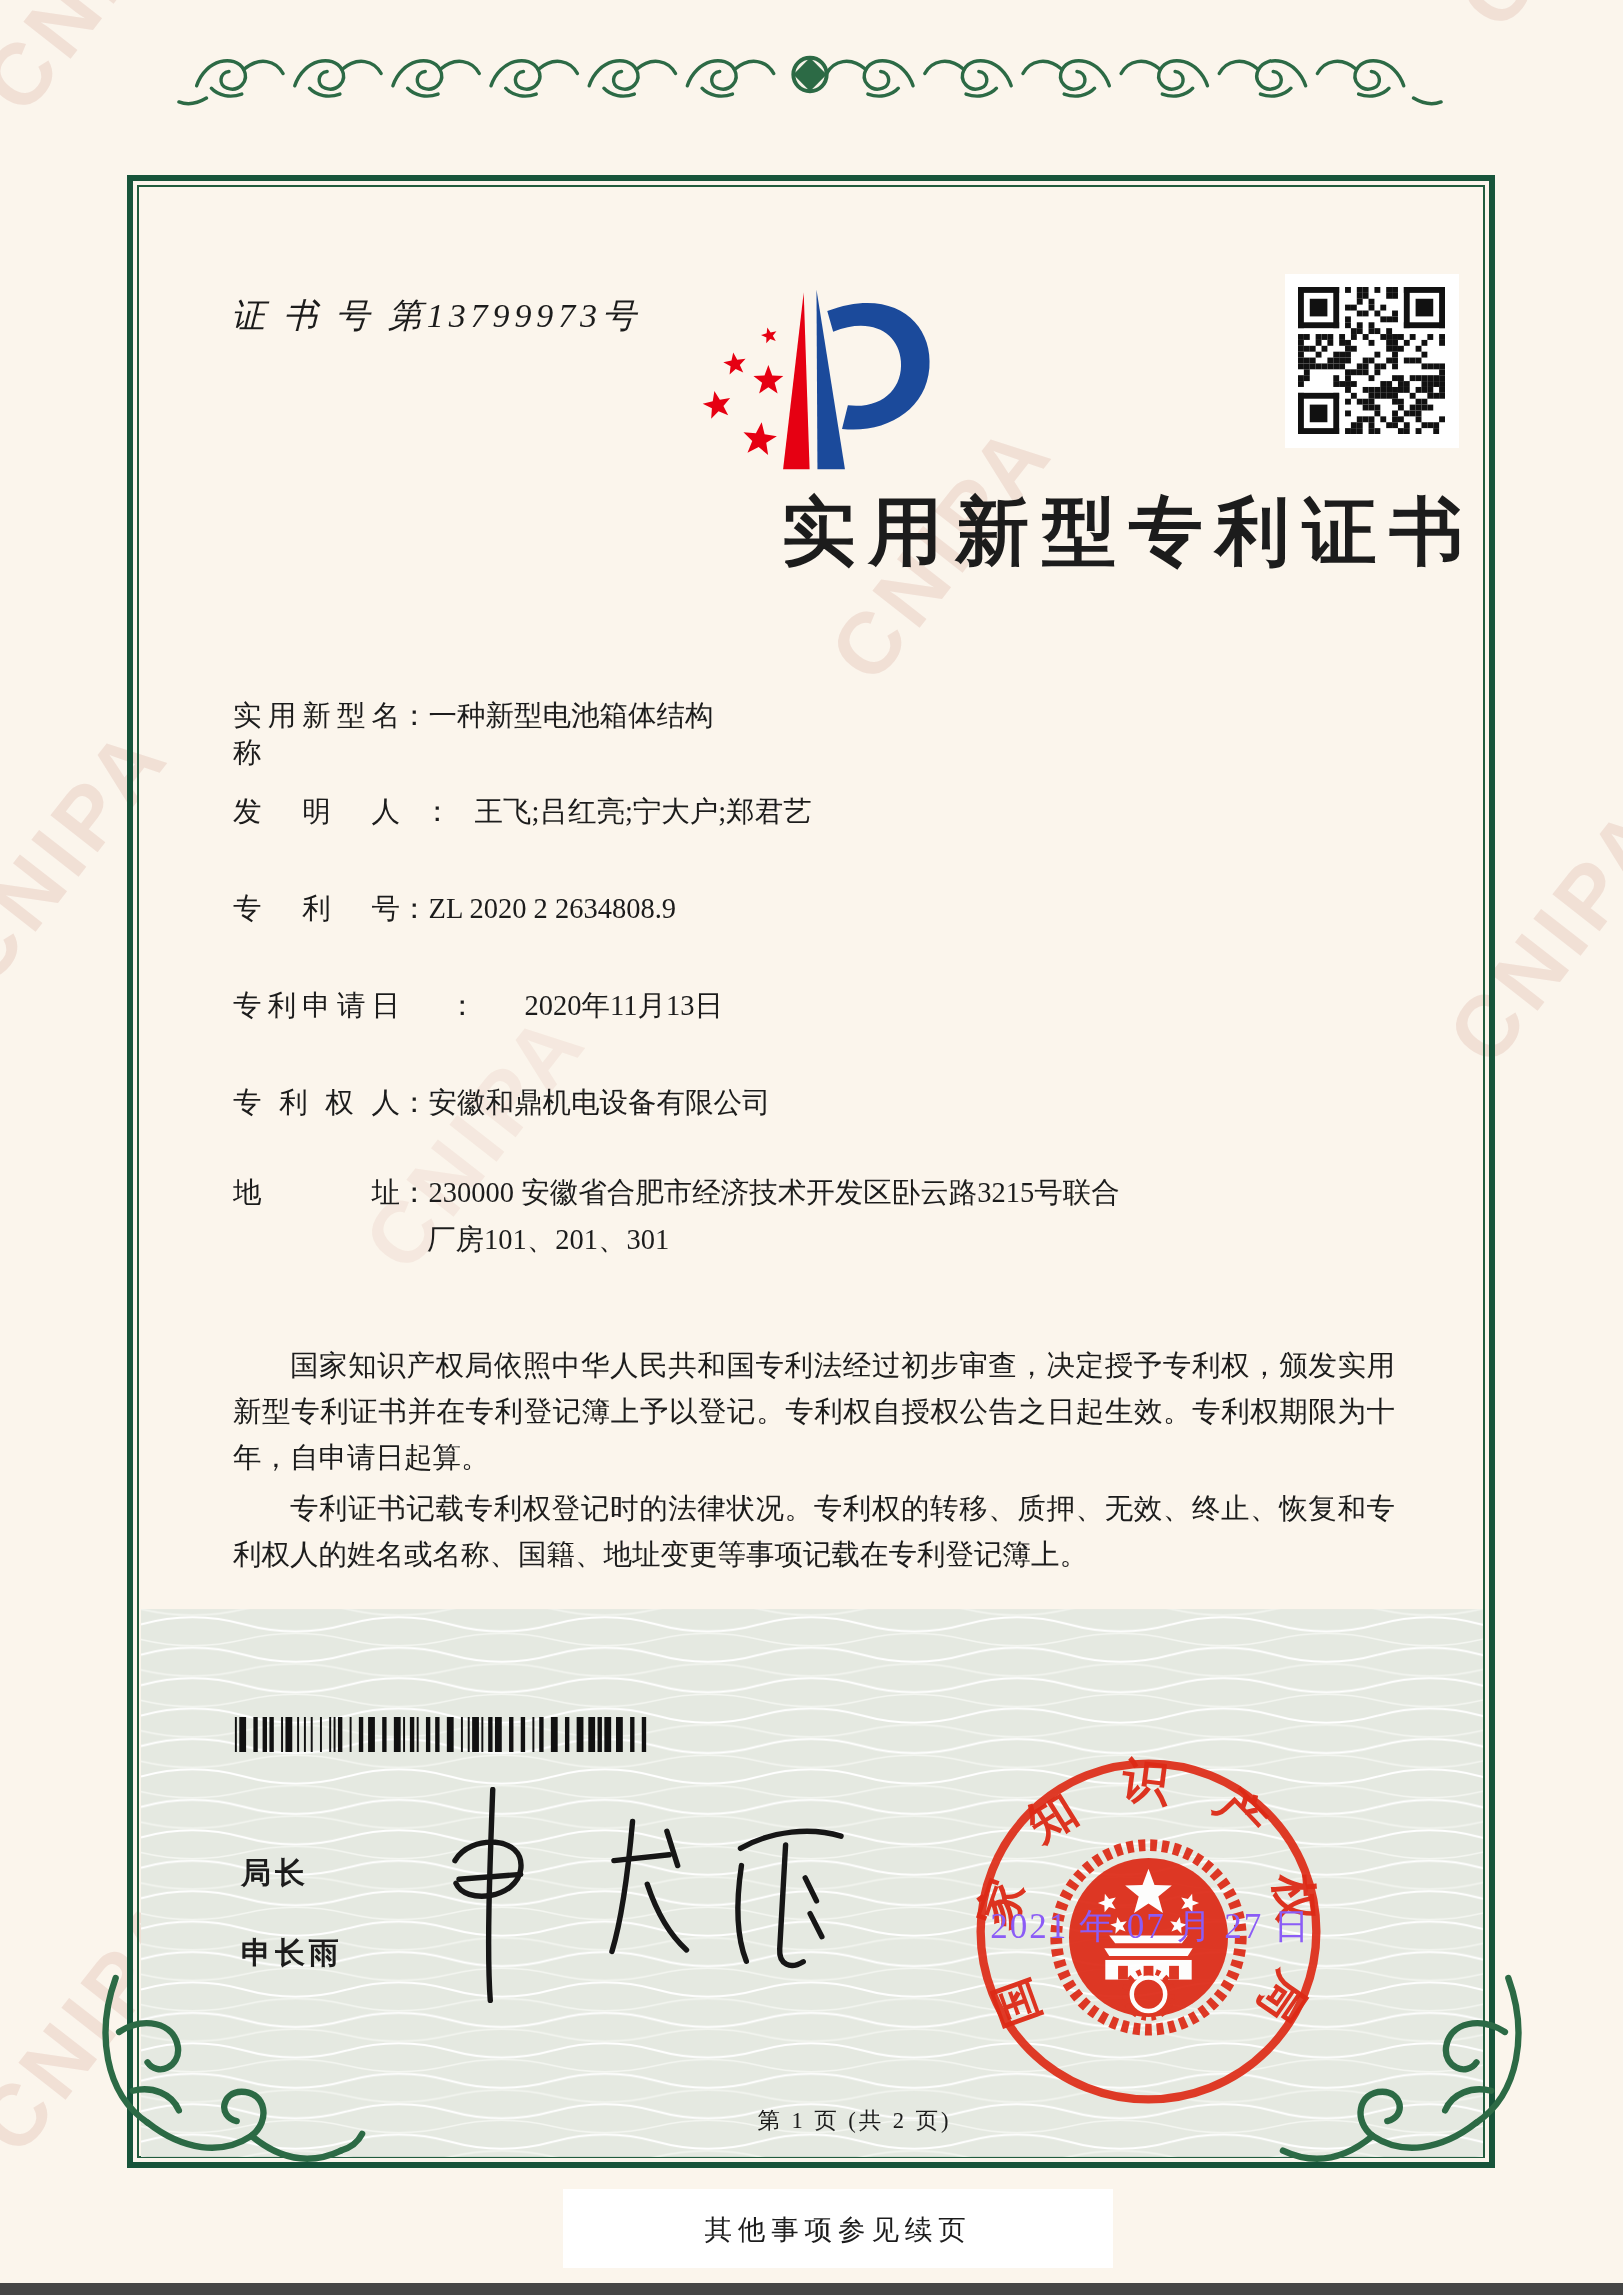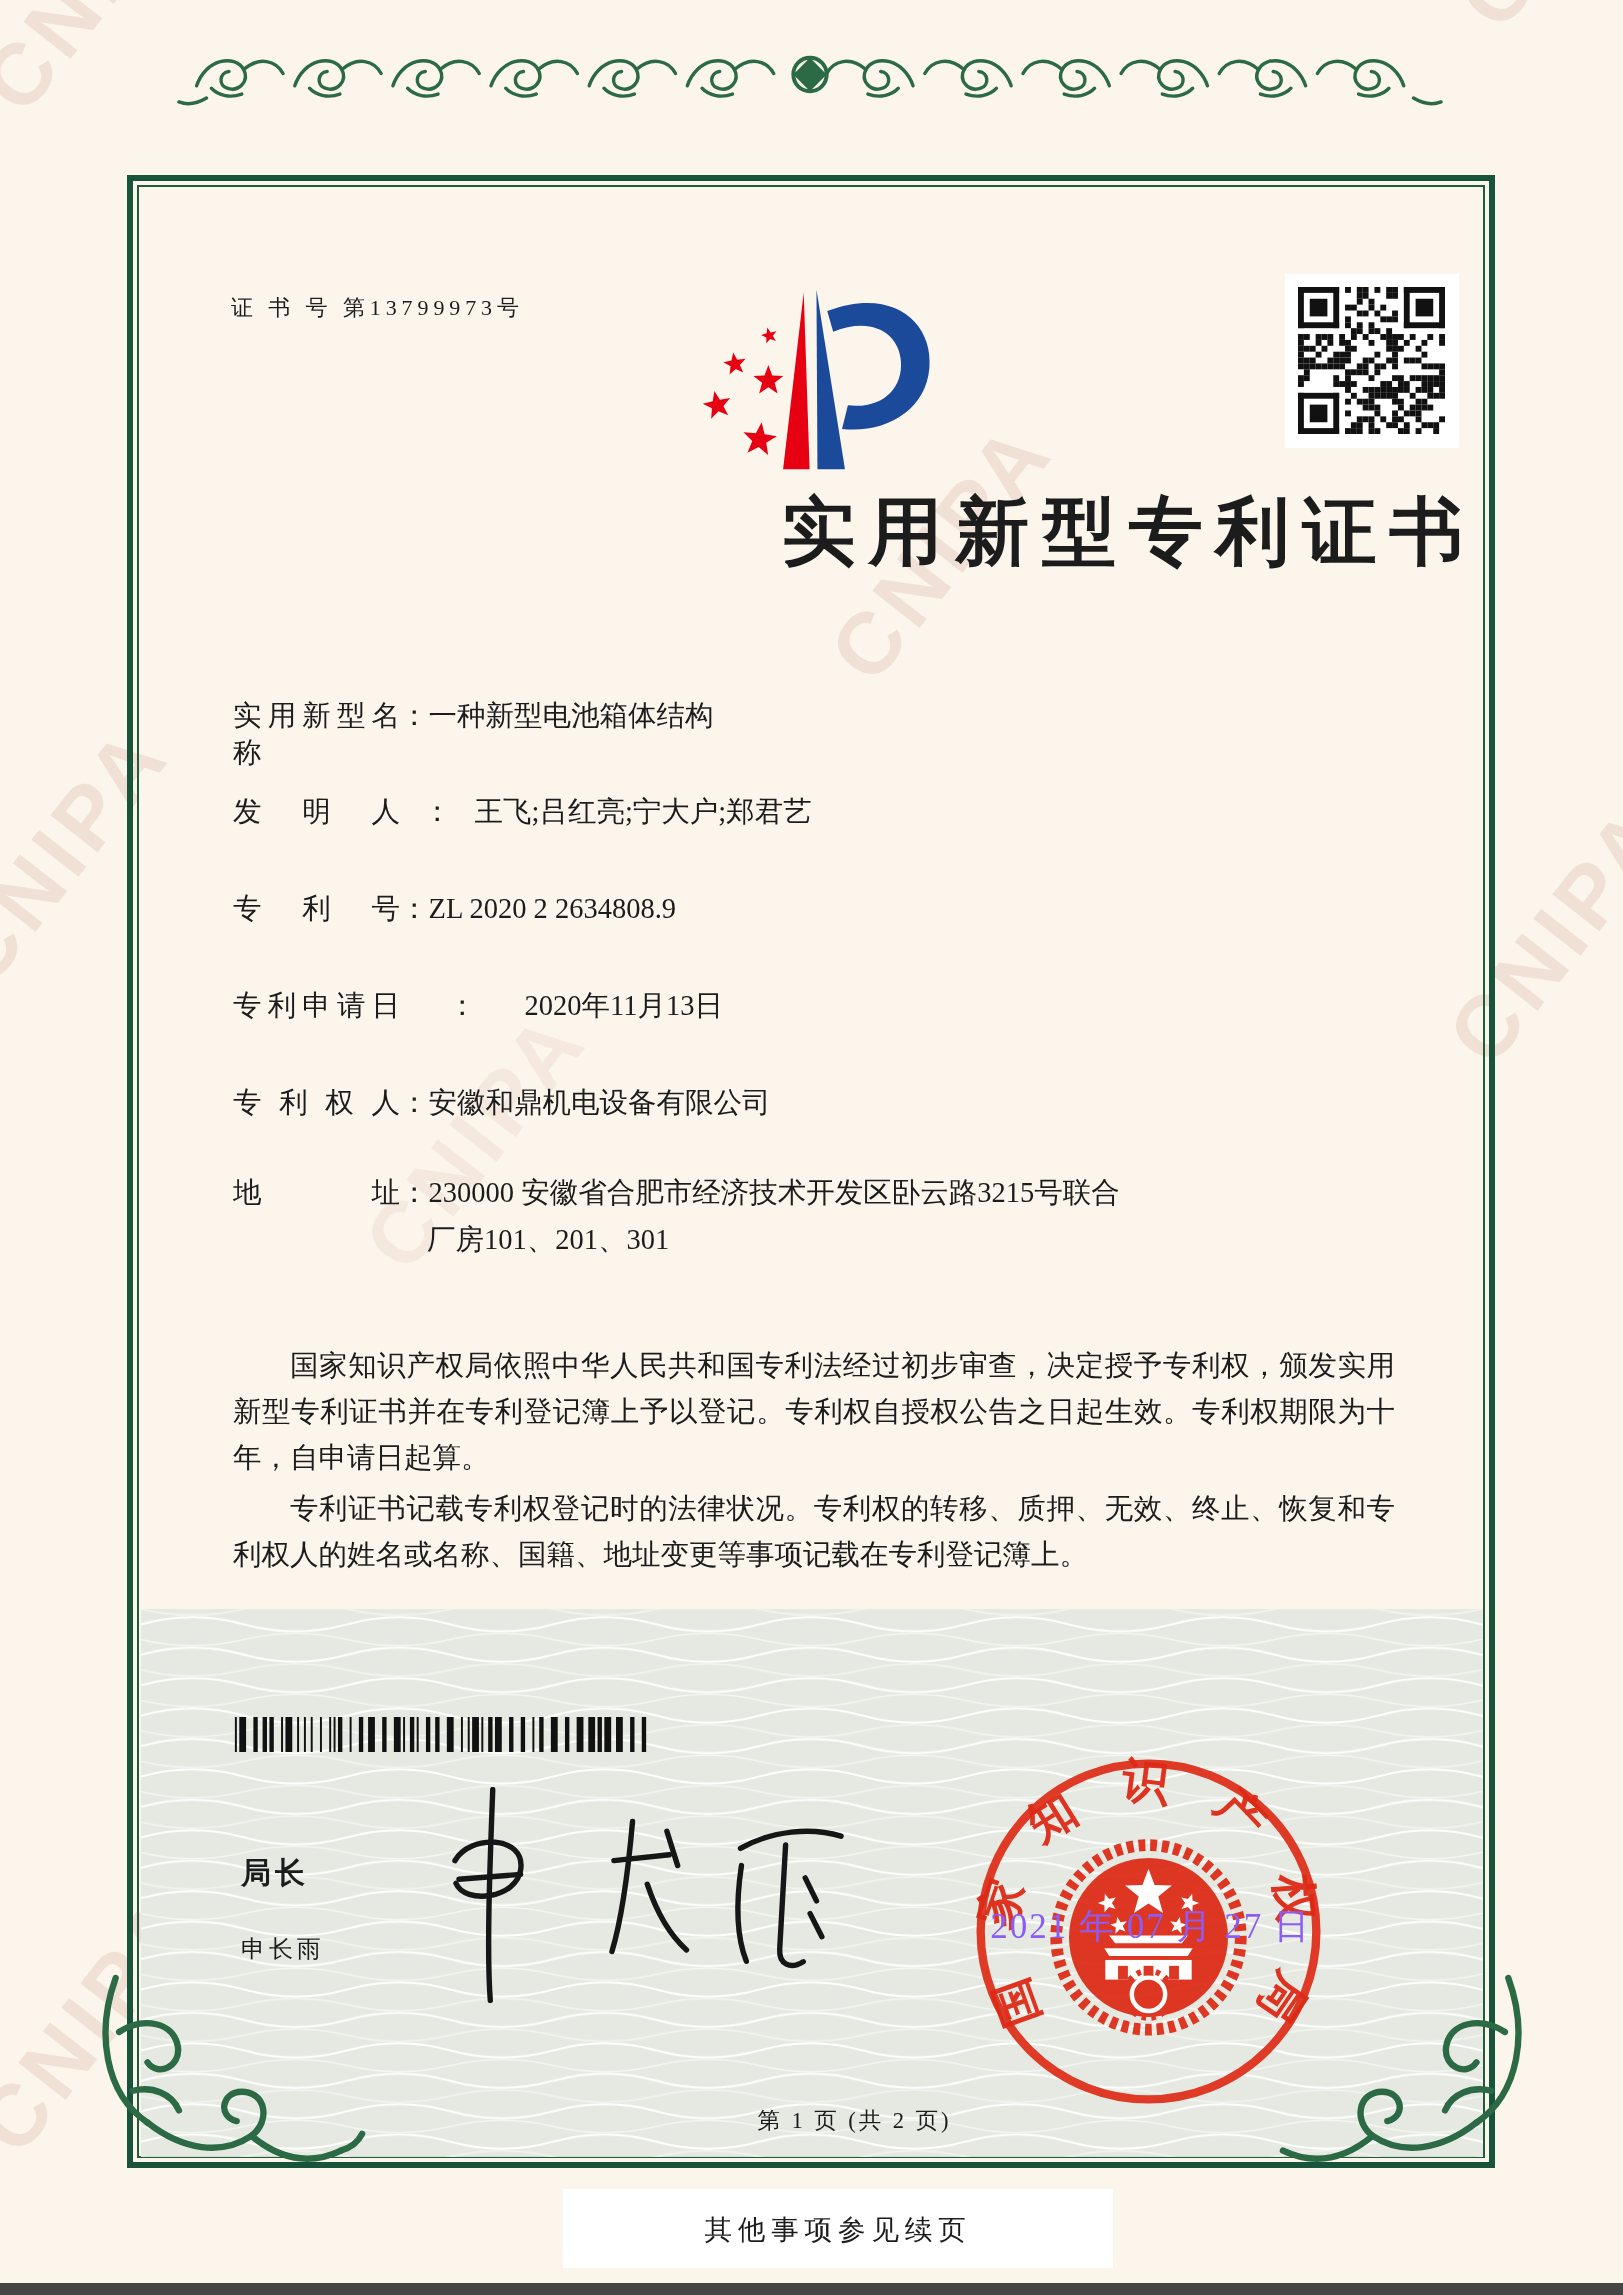--- a/index.html
+++ b/index.html
@@ -26,21 +26,21 @@
     position:absolute; left:127px; top:175px; width:1356px; height:1981px;
     border:6.9px solid #17543a;
   }
   .frame-inner { position:absolute; inset:3.9px; border:2px solid #215c3e; }
 
   
   .band-svg { position:absolute; left:141px; top:1609px; }
 
   .cert-no {
     position:absolute; left:231px; top:293px;
-    font-size:22px; letter-spacing:4.9px;
+    font-size:34px; letter-spacing:4.9px;font-style:italic;
   }
   .title {
     position:absolute; left:0; top:483px; width:1476px;
     text-align:right; font-size:74px; font-weight:bold; letter-spacing:12.8px;
   }
 
   .fields { position:absolute; left:233px; width:1163px; }
   .field-row { position:absolute; left:0; display:flex; font-size:28.5px; line-height:37px; width:1163px; }
   .flabel { width:167px; flex:none; text-align:justify; text-align-last:justify; }
   .fcolon { flex:none; }
@@ -56,21 +56,21 @@
     font-size:28.5px; line-height:46px; text-align:justify; text-indent:57px;
   }
 
   .barcode-svg { position:absolute; left:233px; top:1717px; }
 
   .sig-title {
     position:absolute; left:241px; top:1853px; font-size:30px; font-weight:bold;
     font-family:"Liberation Sans","DejaVu Sans",sans-serif; letter-spacing:3.9px;
   }
   .sig-name {
-    position:absolute; left:241px; top:1933px; font-size:24px; font-weight:normal;
+    position:absolute; left:241px; top:1933px; font-size:30px; font-weight:bold;
     font-family:"Liberation Sans","DejaVu Sans",sans-serif; letter-spacing:3.9px;
   }
   .signature-svg { position:absolute; left:402px; top:1787px; }
 
   .seal-svg { position:absolute; left:962px; top:1745px; }
   .seal-date {
     position:absolute; left:969px; top:1903px; width:363px;
     text-align:center; font-size:35px; letter-spacing:2px; color:#8b5cf6;
   }
 

